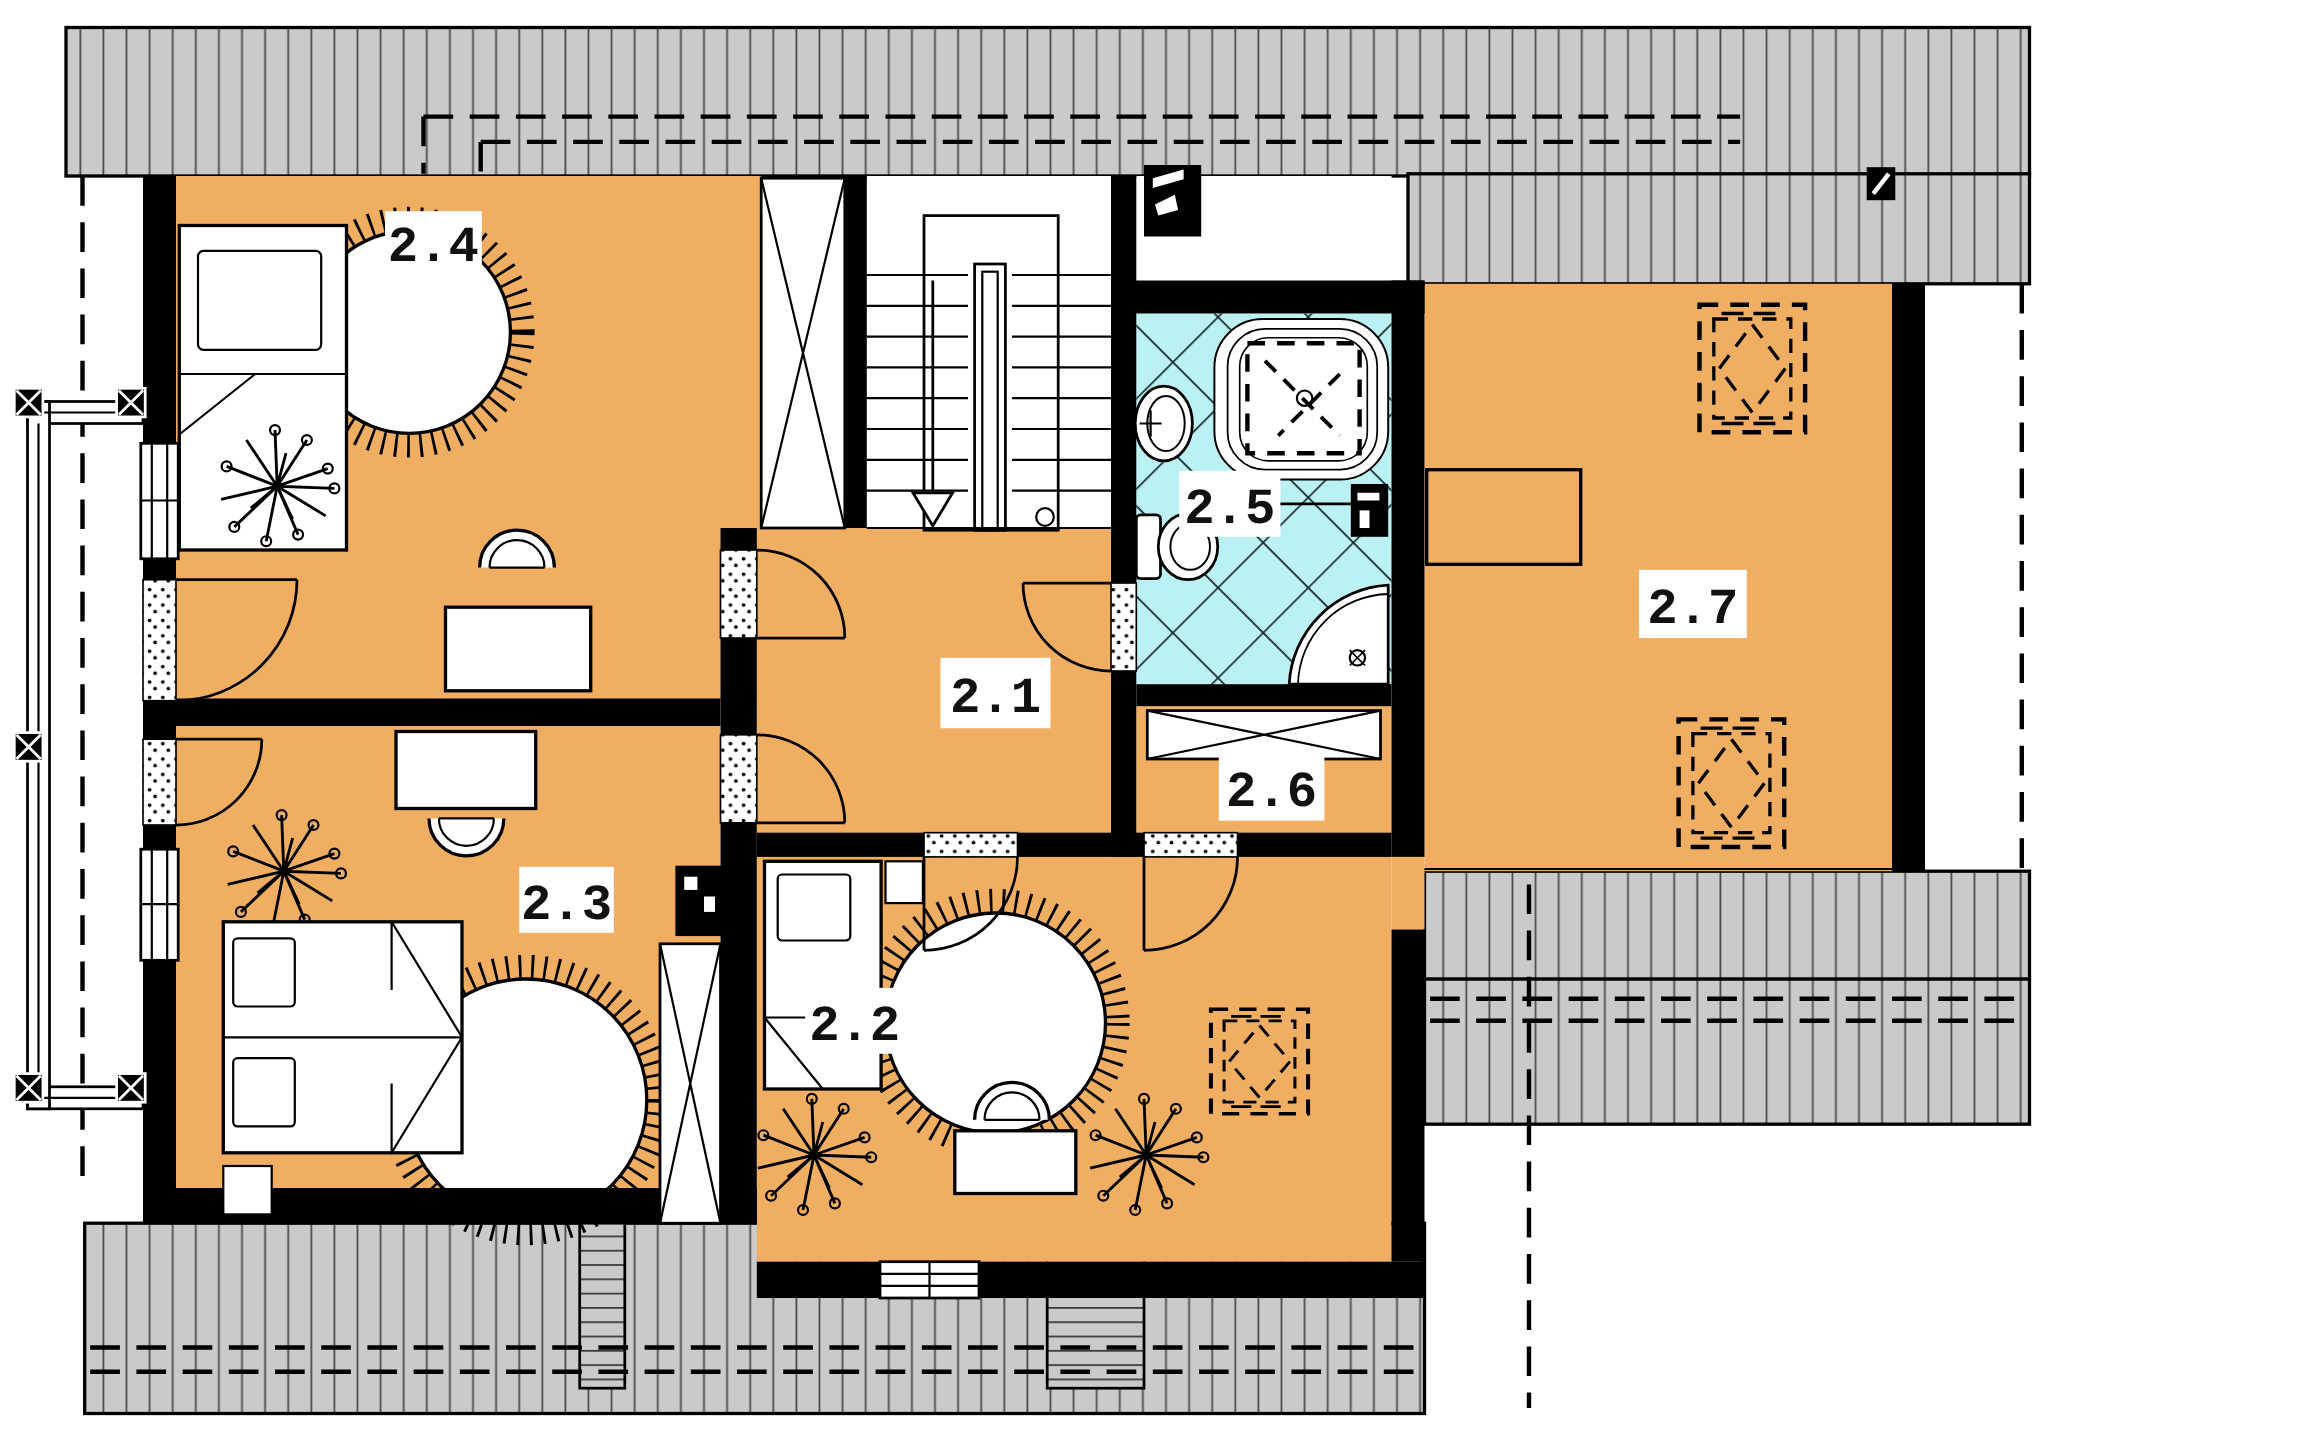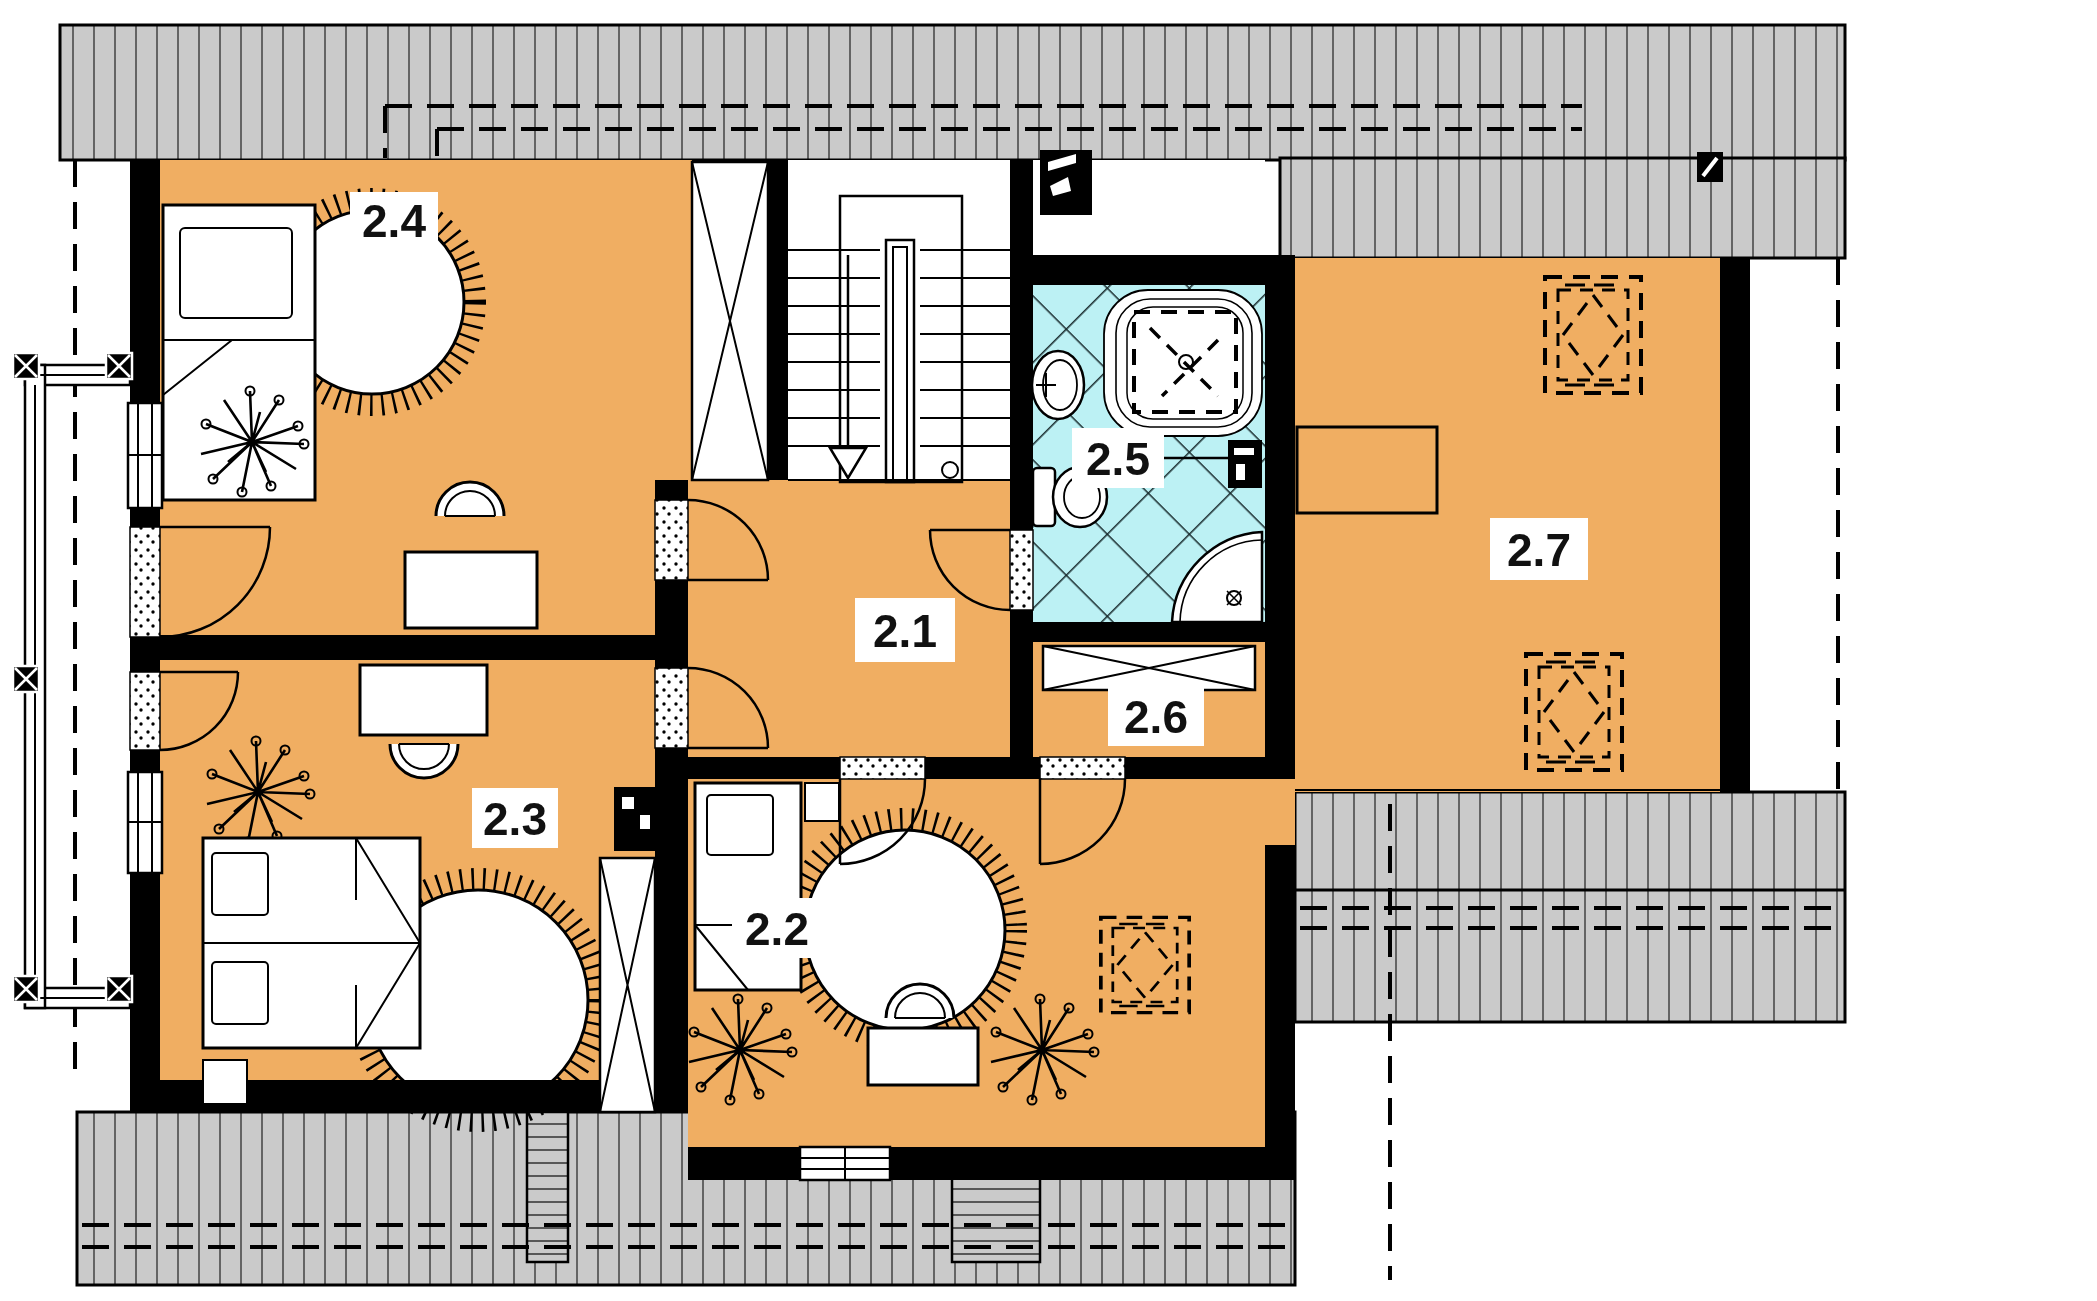--- a/index.html
+++ b/index.html
@@ -1,17 +1,17 @@
 <!DOCTYPE html>
 <html style="--floor: #F0AE62; --tile: #BCF1F4; --roof: #CACACA; --wall: #000000; --paper: #FFFFFF;"><head>
 <meta charset="utf-8">
 <style>
   html,body{margin:0;padding:0;background:#fff;}
   #stage{position:relative;width:2097px;height:1301px;background:var(--paper,#fff);
-         font-family:Liberation Sans, sans-serif;}
+         font-family:Liberation Mono, monospace;}
   svg{display:block}
   .wall{fill:var(--wall,#000);}
   .floor{fill:var(--floor,#F0AE62);}
   .white{fill:#fff;}
   .furn{fill:#fff;stroke:#000;stroke-width:3;}
   .thin{fill:none;stroke:#000;stroke-width:2;}
   .arc{fill:none;stroke:#000;stroke-width:2.5;}
   .dash{fill:none;stroke:#000;stroke-width:4;stroke-dasharray:27 15;}
   .dash2{fill:none;stroke:#000;stroke-width:3.5;stroke-dasharray:22 13;}
   .lblbox{fill:#fff;}

